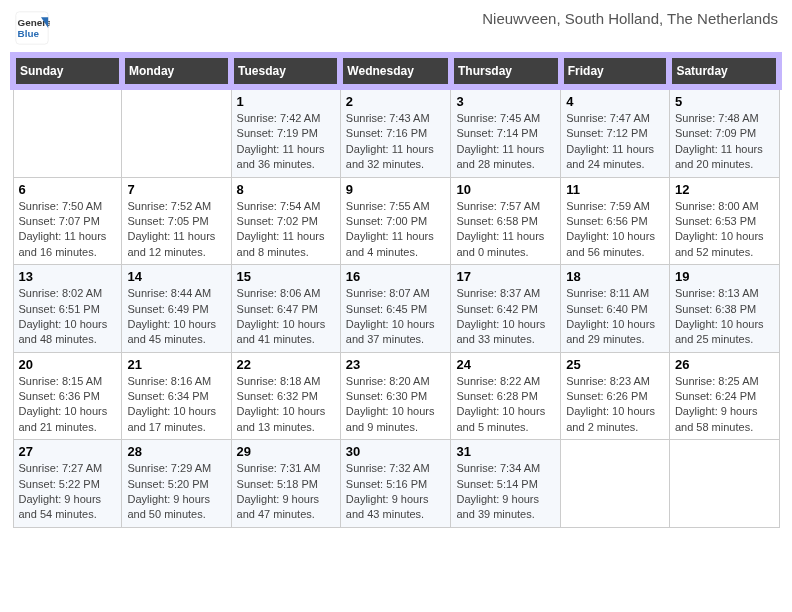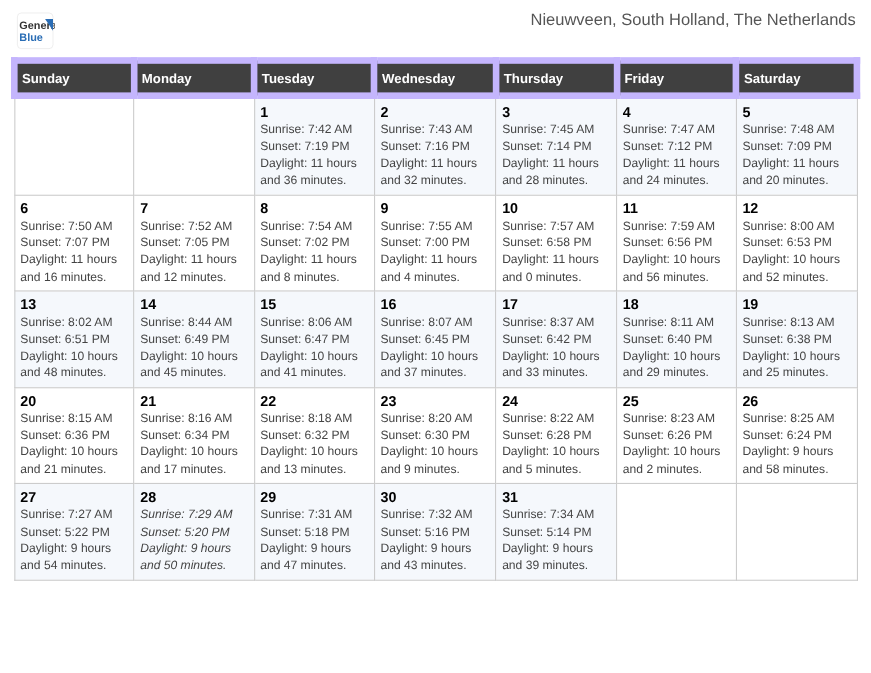--- a/index.html
+++ b/index.html
@@ -303,21 +303,21 @@
       <tr>
         <td>
           <span class="day-num">27</span>
           <div class="day-info" style="white-space: pre-line;">Sunrise: 7:27 AM
 Sunset: 5:22 PM
 Daylight: 9 hours
 and 54 minutes.</div>
         </td>
         <td>
           <span class="day-num">28</span>
-          <div class="day-info" style="white-space: pre-line; font-style: italic;">Sunrise: 7:29 AM
+          <div class="day-info" style="white-space: pre-line;">Sunrise: 7:29 AM
 Sunset: 5:20 PM
 Daylight: 9 hours
 and 50 minutes.</div>
         </td>
         <td>
           <span class="day-num">29</span>
           <div class="day-info" style="white-space: pre-line;">Sunrise: 7:31 AM
 Sunset: 5:18 PM
 Daylight: 9 hours
 and 47 minutes.</div>

